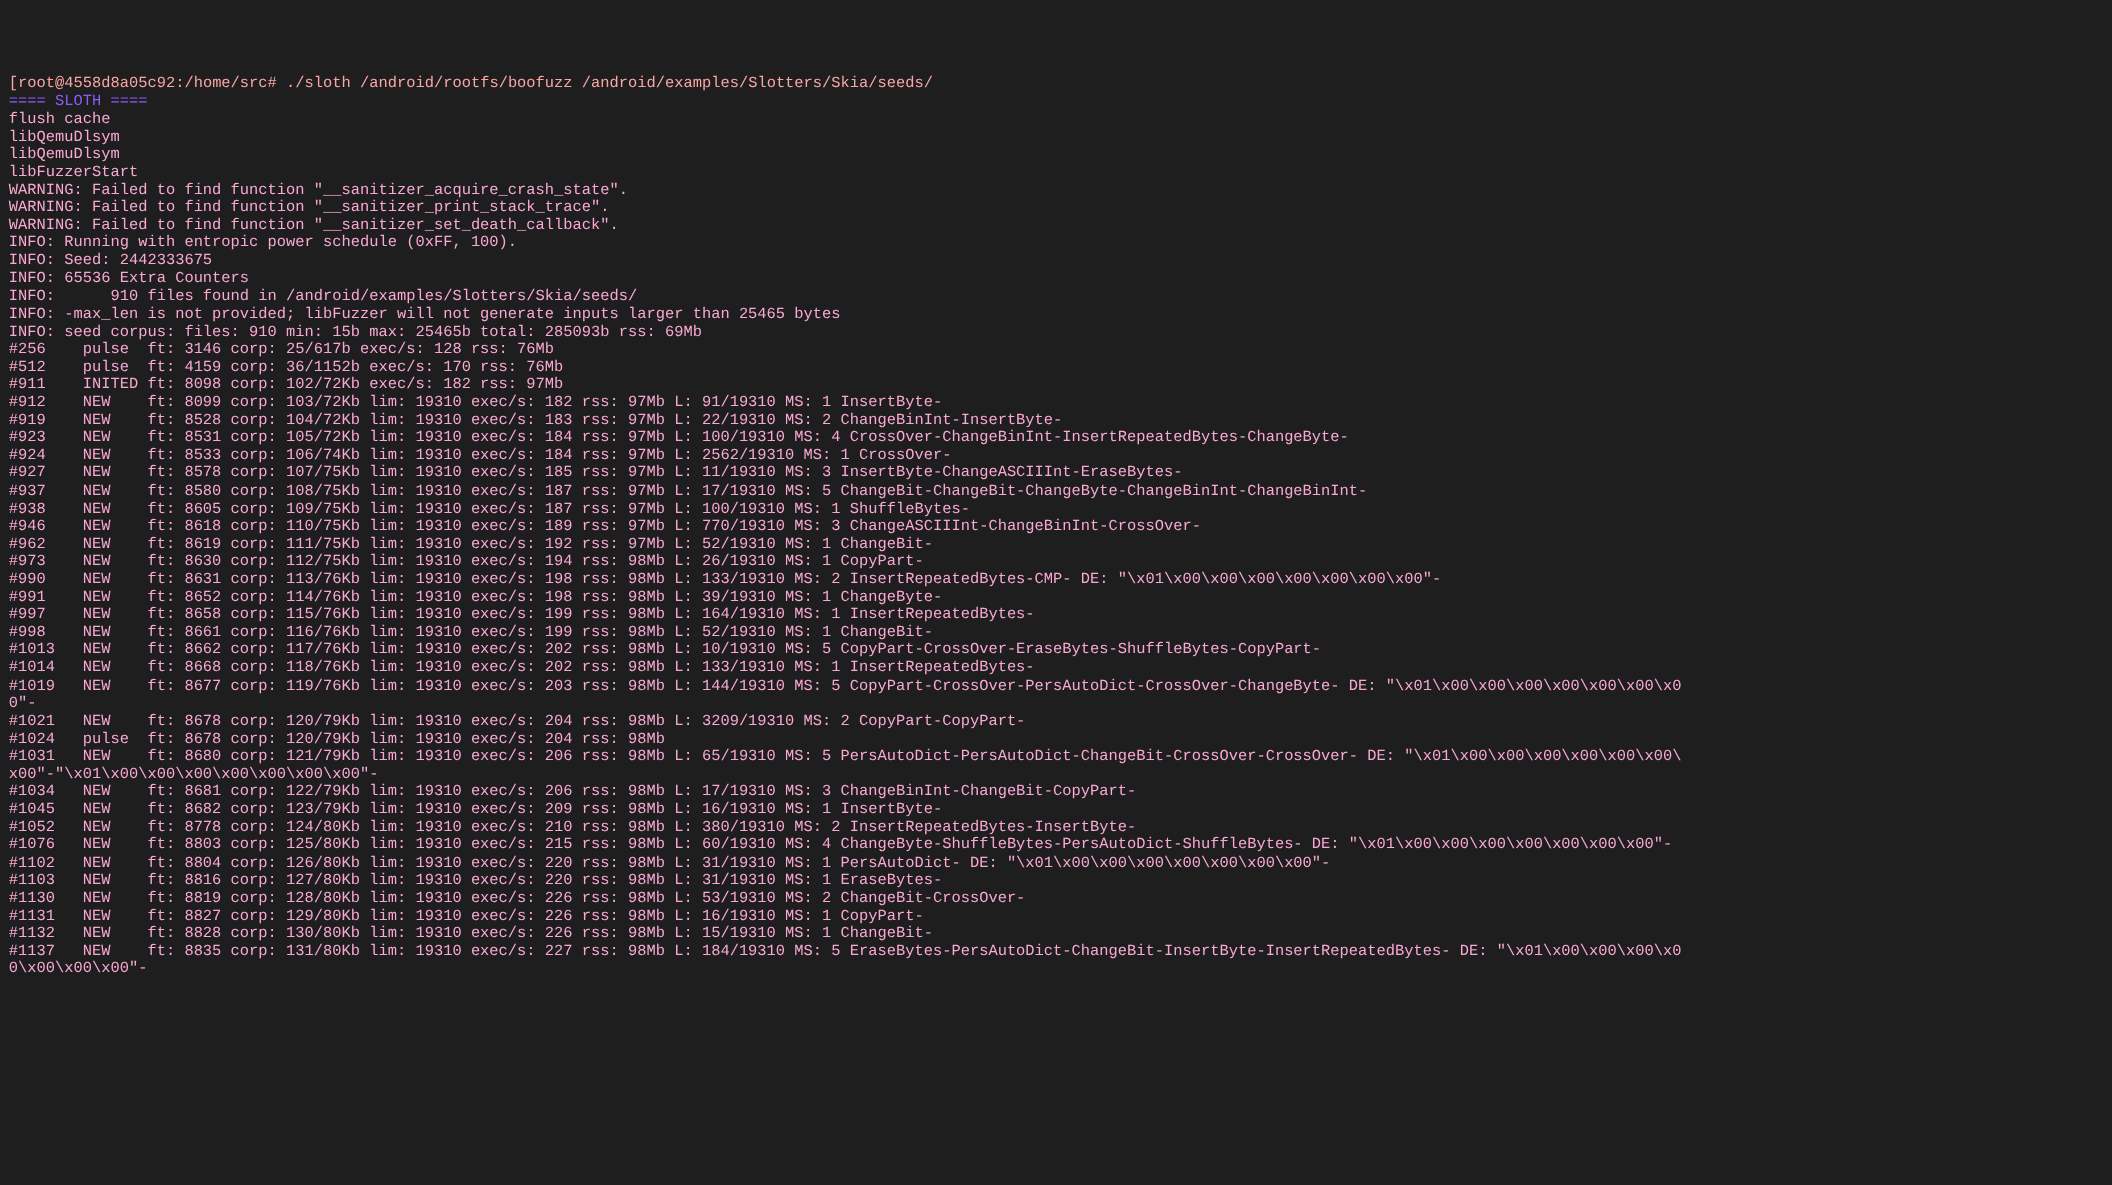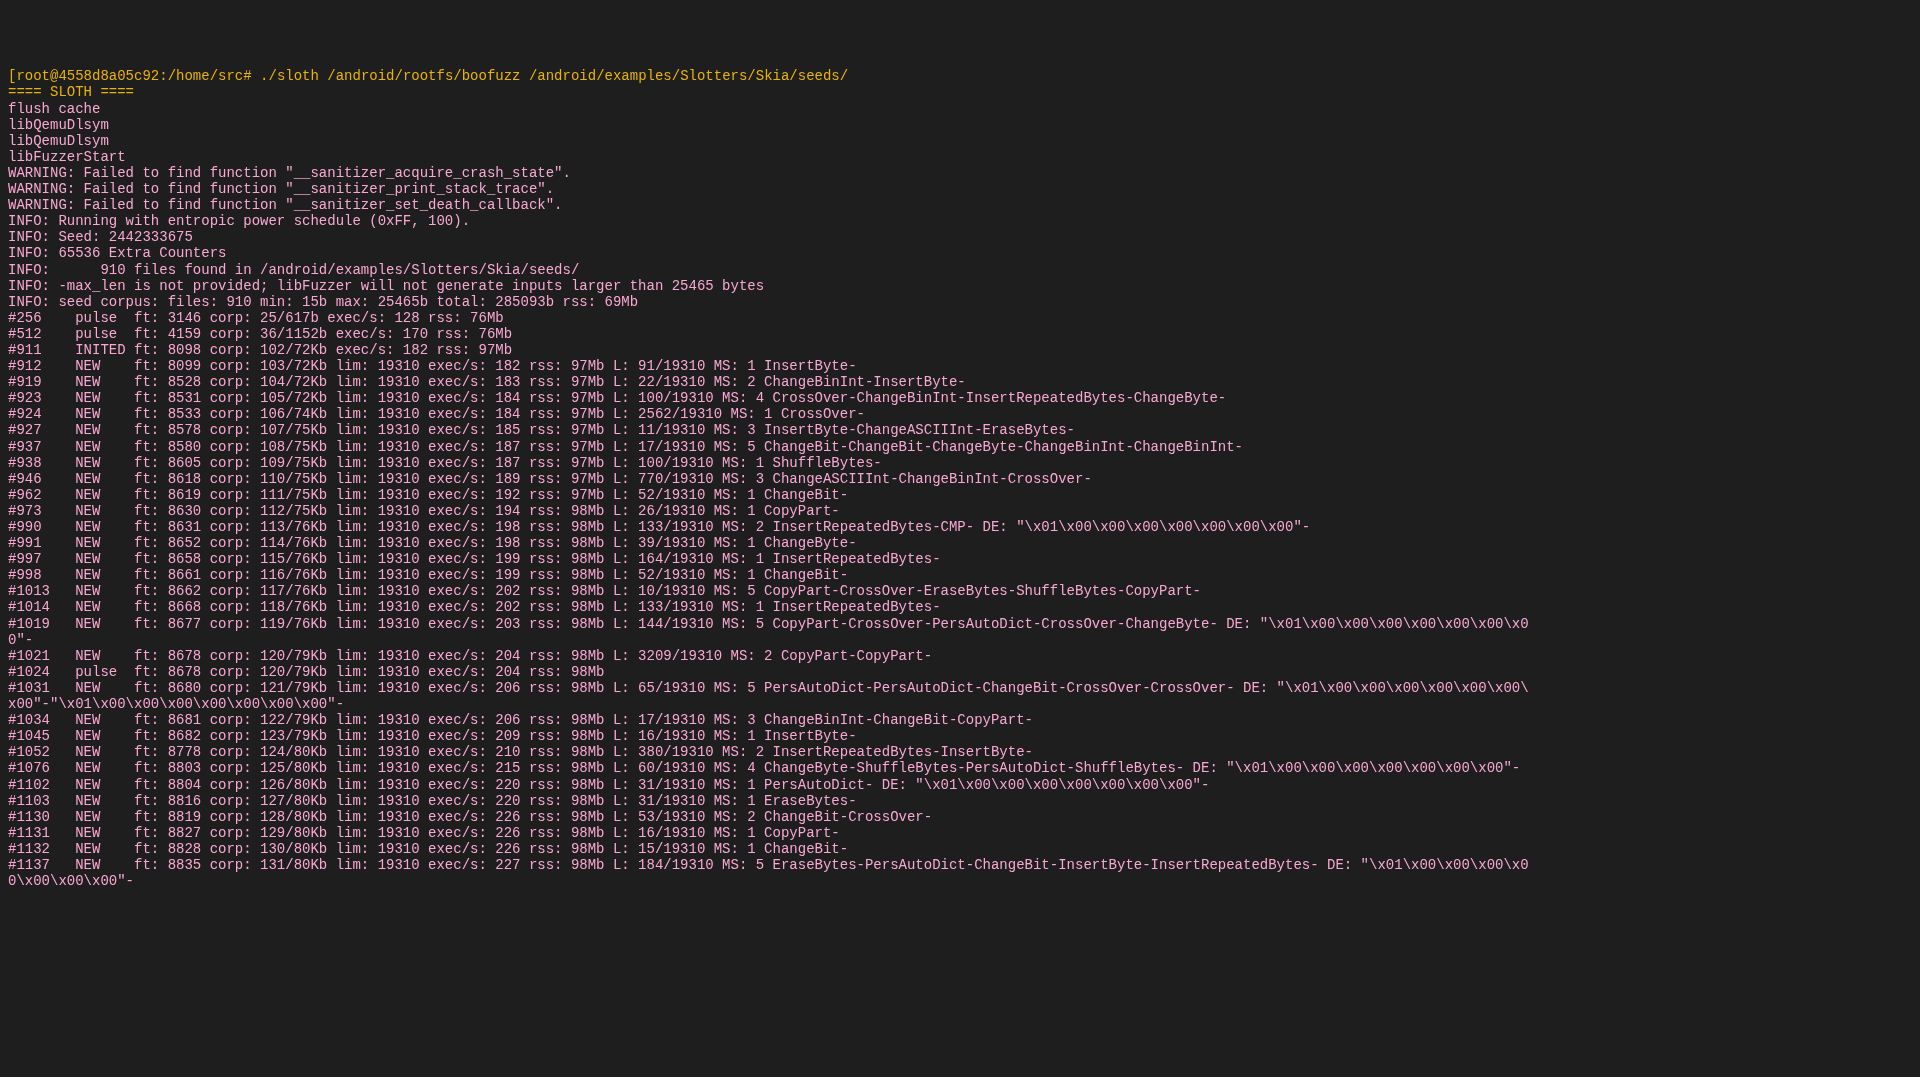--- a/index.html
+++ b/index.html
@@ -11,24 +11,24 @@
       background-color: #1e1e1e;
       color: #e0e0e0;
       font-family: 'Menlo', 'Monaco', 'Courier New', monospace;
       font-size: 14px;
       line-height: 1.15;
       padding: 4px 8px;
       white-space: pre;
       overflow-x: hidden;
     }
     .prompt-user {
-      color: #eab308;
+      color: #fca5a5;
     }
     .banner {
-      color: #eab308;
+      color: #8b5cf6;
     }
     .line {
       color: #f9a8d4;
     }
   </style>
 </head>
 <body>
 
 
 

